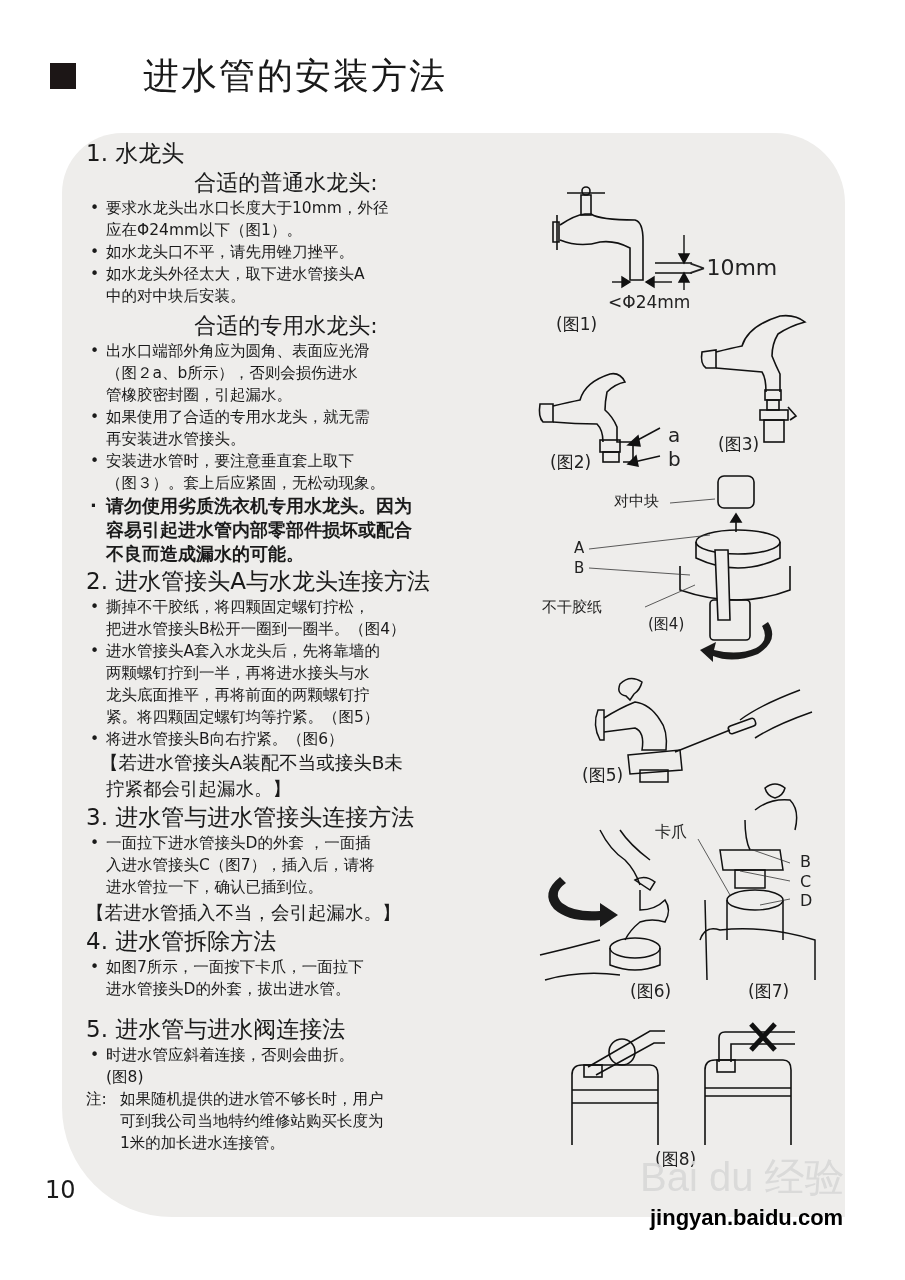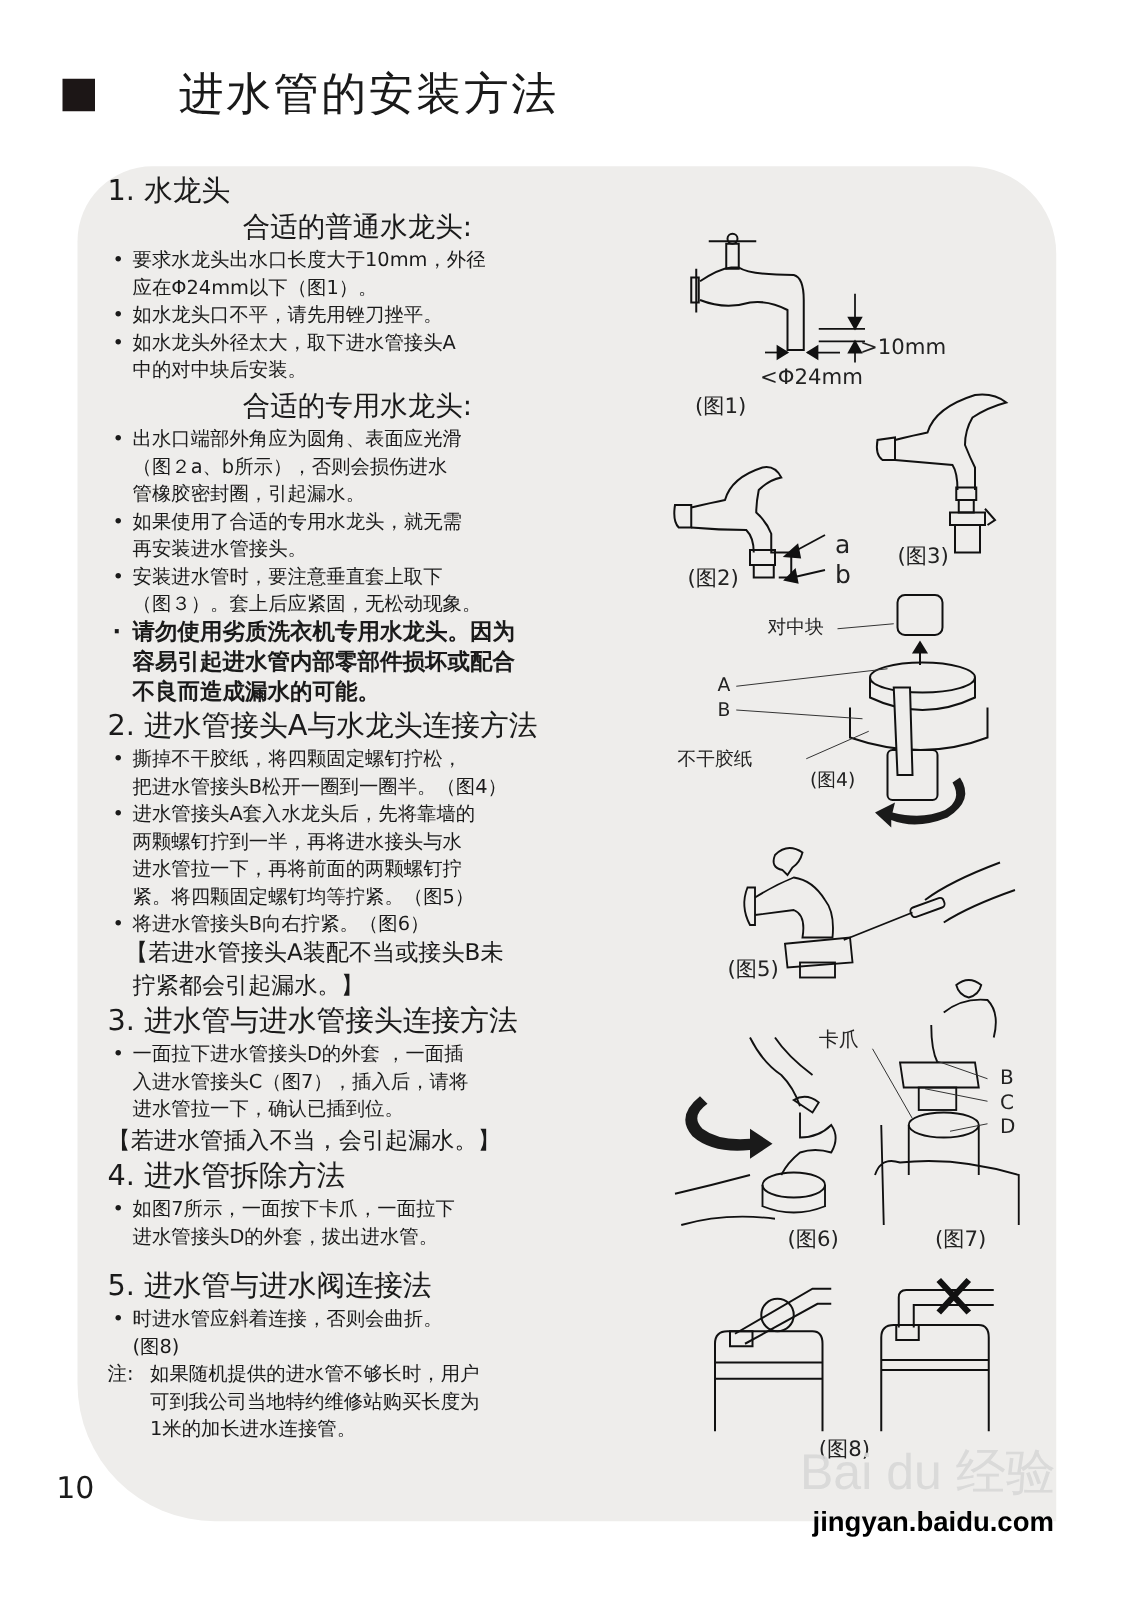--- a/index.html
+++ b/index.html
@@ -83,21 +83,21 @@
   <div class="h1">2. 进水管接头A与水龙头连接方法</div>
   <div class="b">
       <span class="dot">•</span>
       <div>撕掉不干胶纸，将四颗固定螺钉拧松，</div>
       <div>把进水管接头B松开一圈到一圈半。（图4）</div>
     </div>
   <div class="b">
       <span class="dot">•</span>
       <div>进水管接头A套入水龙头后，先将靠墙的</div>
       <div>两颗螺钉拧到一半，再将进水接头与水</div>
-      <div>进水管拉一下，再将前面的两颗螺钉拧</div>
+      <div>龙头底面推平，再将前面的两颗螺钉拧</div>
       <div>紧。将四颗固定螺钉均等拧紧。（图5）</div>
     </div>
   <div class="b">
       <span class="dot">•</span>
       <div>将进水管接头B向右拧紧。（图6）</div>
     </div>
   <div class="warn" style="padding-left:14px">
       <div>【若进水管接头A装配不当或接头B未</div>
       <div style="padding-left:6px">拧紧都会引起漏水。】</div>
     </div>
@@ -144,21 +144,21 @@
     <line x1="45" y1="43" x2="82" y2="43"></line>
   <line x1="74" y1="5" x2="74" y2="33"></line>
     <polygon points="69,24 79,24 74,33"></polygon>
   <line x1="74" y1="43" x2="74" y2="60"></line>
     <polygon points="69,52 79,52 74,43"></polygon>
   <line x1="2" y1="52" x2="20" y2="52"></line>
     <polygon points="12,47 12,57 20,52"></polygon>
   <line x1="36" y1="52" x2="62" y2="52"></line>
     <polygon points="44,47 44,57 36,52"></polygon>
 </svg>
-<div class="lbl" style="left:688px;top:268px;font-size:17px">&gt;10mm</div>
+<div class="lbl" style="left:688px;top:255px;font-size:22px">&gt;10mm</div>
 <div class="lbl" style="left:608px;top:292px;font-size:17px">&lt;Φ24mm</div>
 <div class="lbl" style="left:556px;top:313px;font-size:17px">(图1)</div>
 
 <svg style="left:535px;top:362px" width="110" height="110" viewBox="0 0 110 110" fill="none" stroke="#111" stroke-width="1.6">
   <path d="M5 42 Q3 55 8 60 L18 60 L18 42 Z"></path>
   <path d="M18 44 Q35 40 45 38 Q50 20 75 12 Q85 10 90 20 Q80 22 72 30 Q70 40 70 48 Q78 55 82 65 L82 80 L98 80 L98 100 L88 100"></path>
   <path d="M18 60 Q40 62 62 62 Q68 68 68 80"></path>
   <rect x="65" y="78" width="20" height="12"></rect>
     <rect x="68" y="90" width="16" height="10"></rect>
 </svg>

